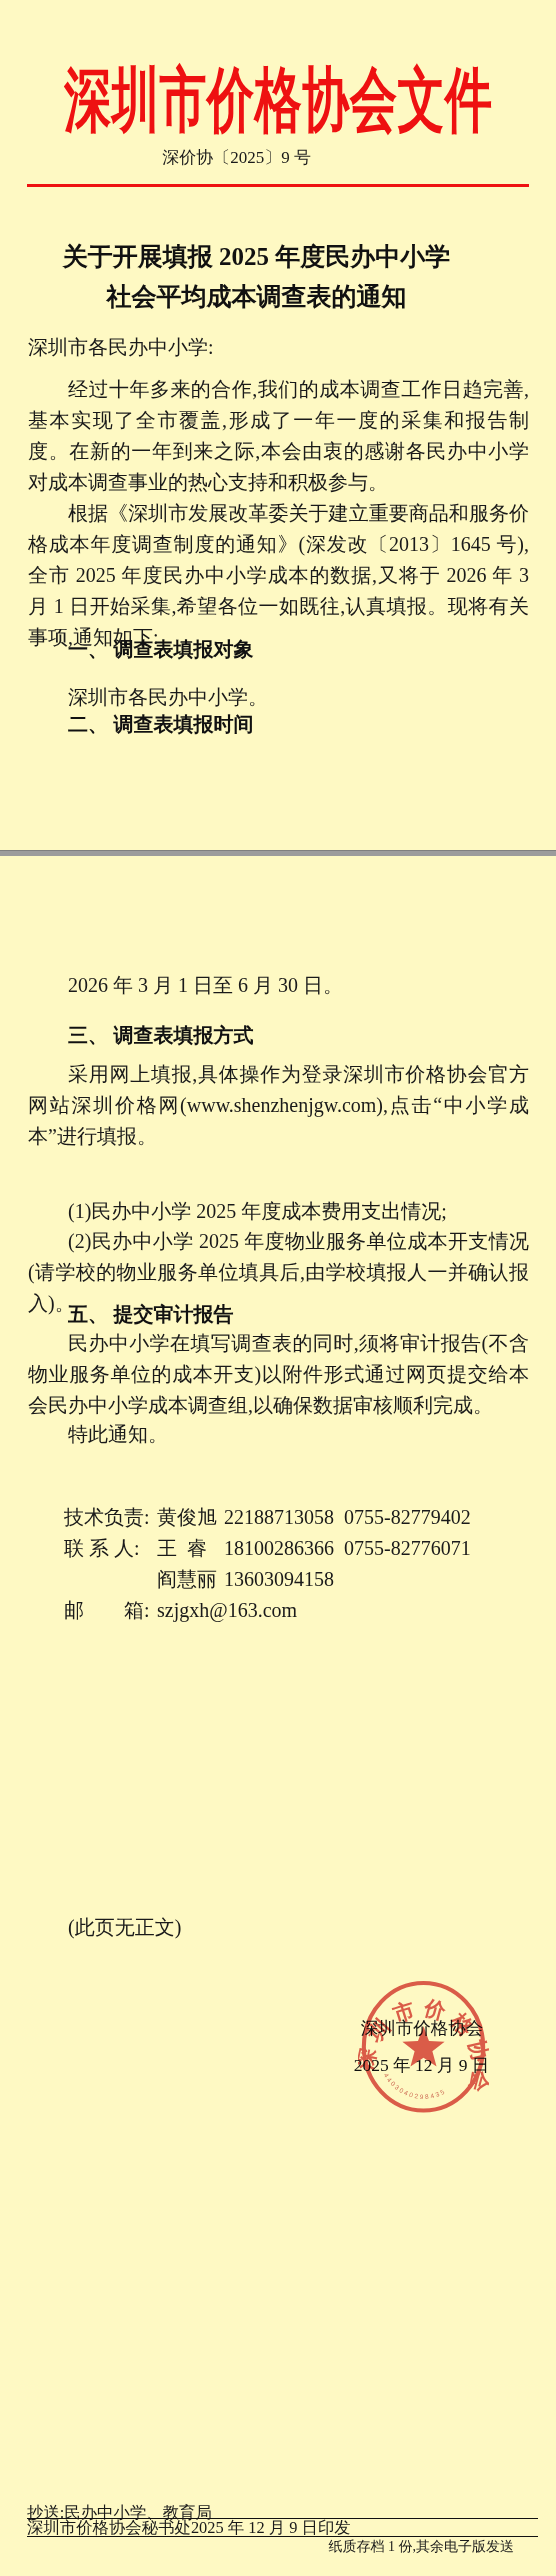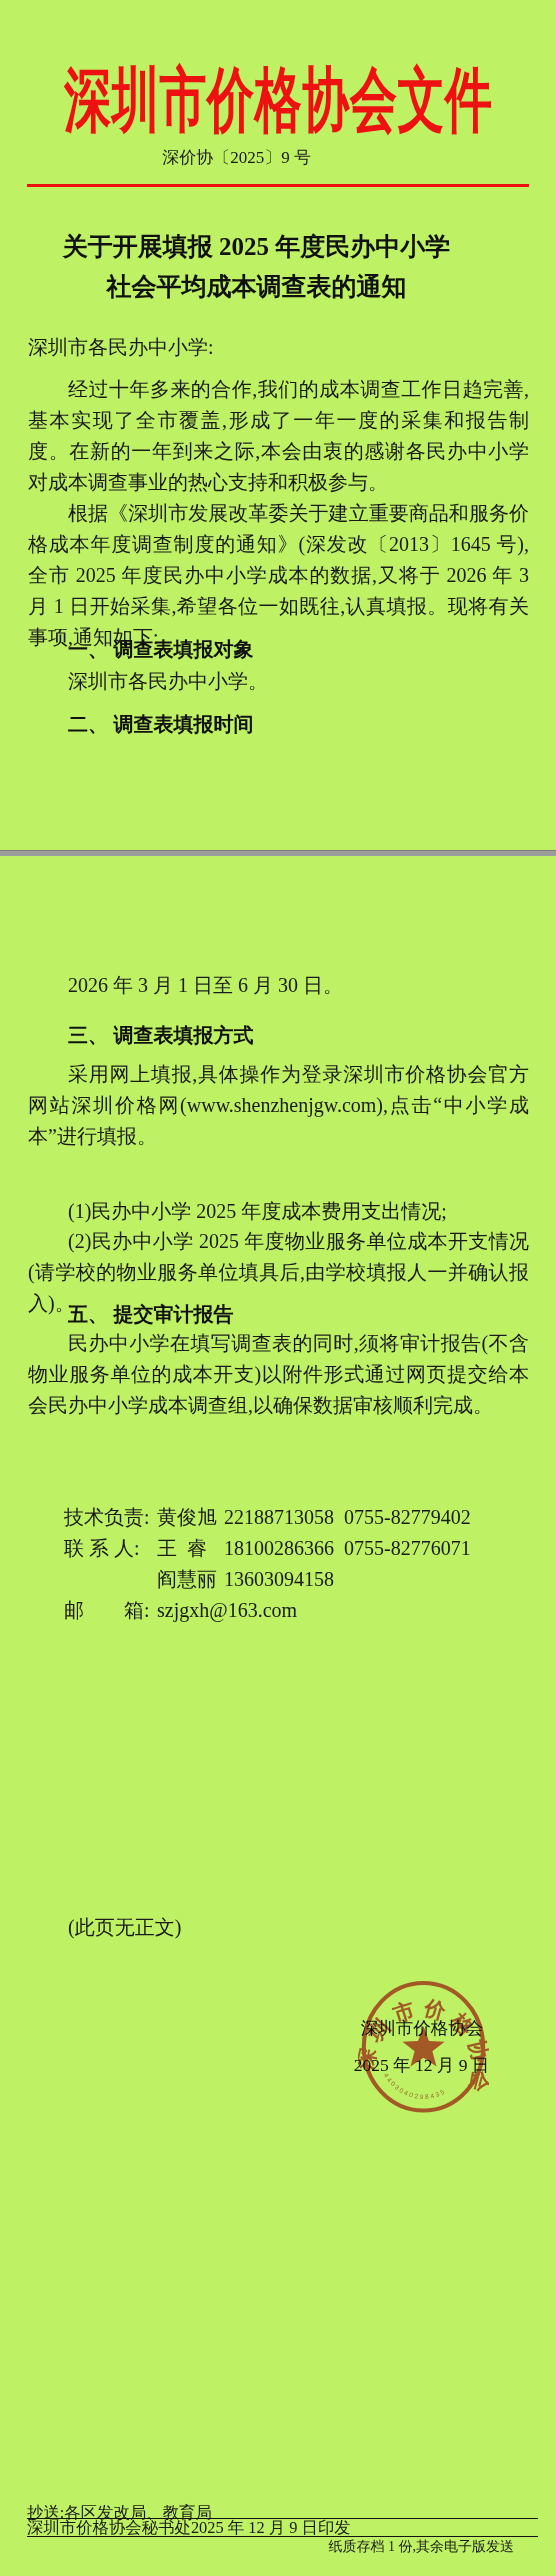--- a/index.html
+++ b/index.html
@@ -1,20 +1,20 @@
 <!DOCTYPE html>
 <html style="font-size:9.3px"><head>
 <meta charset="utf-8">
 <style>
   html,body{margin:0;padding:0;background:#ffffff;}
   .doc{
     position:relative;
     width:557px;
     height:2576px;
-    background:#bef264;
+    background:#fef9c3;
     font-family:"Liberation Serif","DejaVu Serif",serif;
     color:#1a1a1a;
     overflow:hidden;
   }
   .abs{position:absolute;}
   
   .org-header{
     top:53px;left:0;width:557px;
     text-align:center;
     font-size:47px;
@@ -30,21 +30,21 @@
     text-align:center;
     font-size:17px;
     color:#1a1a1a;
   }
   .red-rule{
     top:184px;left:27px;width:502px;height:2.9px;
     background:#ee1111;
   }
   
   .doc-title{
-    top:227px;left:0;width:513px;
+    top:237px;left:0;width:513px;
     text-align:center;
     font-size:25px;
     font-weight:bold;
     line-height:40px;
     color:#111;
   }
   
   .bodyblock{
     left:28px;width:501px;
     font-size:20px;
@@ -120,32 +120,33 @@
   <div class="abs doc-title">
     <div>关于开展填报 2025 年度民办中小学</div>
     <div>社会平均成本调查表的通知</div>
   </div>
 
   <div class="abs bodyblock" style="top:332px">深圳市各民办中小学:</div>
   <div class="abs bodyblock indent" style="top:374px">经过十年多来的合作,我们的成本调查工作日趋完善,基本实现了全市覆盖,形成了一年一度的采集和报告制度。在新的一年到来之际,本会由衷的感谢各民办中小学对成本调查事业的热心支持和积极参与。</div>
   <div class="abs bodyblock indent" style="top:498px">根据《深圳市发展改革委关于建立重要商品和服务价格成本年度调查制度的通知》(深发改〔2013〕1645 号),全市 2025 年度民办中小学成本的数据,又将于 2026 年 3 月 1 日开始采集,希望各位一如既往,认真填报。现将有关事项,通知如下:</div>
 
   <div class="abs bodyblock heading indent" style="top:634px">一、 调查表填报对象</div>
-  <div class="abs bodyblock indent" style="top:666px">深圳市各民办中小学。</div>
+  <div class="abs bodyblock indent" style="top:682px">深圳市各民办中小学。</div>
   <div class="abs bodyblock heading indent" style="top:709px">二、 调查表填报时间</div>
 
   <div class="abs page-break"></div>
 
   <div class="abs bodyblock indent" style="top:970px">2026 年 3 月 1 日至 6 月 30 日。</div>
   <div class="abs bodyblock heading indent" style="top:1020px">三、 调查表填报方式</div>
   <div class="abs bodyblock indent" style="top:1059px">采用网上填报,具体操作为登录深圳市价格协会官方网站深圳价格网(www.shenzhenjgw.com),点击“中小学成本”进行填报。</div>
   <div class="abs bodyblock indent" style="top:1196px">(1)民办中小学 2025 年度成本费用支出情况;</div>
   <div class="abs bodyblock indent" style="top:1226px">(2)民办中小学 2025 年度物业服务单位成本开支情况(请学校的物业服务单位填具后,由学校填报人一并确认报入)。</div>
   <div class="abs bodyblock heading indent" style="top:1299px">五、 提交审计报告</div>
   <div class="abs bodyblock indent" style="top:1328px">民办中小学在填写调查表的同时,须将审计报告(不含物业服务单位的成本开支)以附件形式通过网页提交给本会民办中小学成本调查组,以确保数据审核顺利完成。</div>
+  <div class="abs bodyblock indent" style="top:1419px">特此通知。</div>
 
   <div class="abs bodyblock contact-block">
     <div class="contact-row">
       <span class="c-label">技术负责:</span>
       <span class="c-name">黄俊旭</span>
       <span class="c-mobile">22188713058</span>
       <span class="c-tel">0755-82779402</span>
     </div>
     <div class="contact-row">
       <span class="c-label">联 系 人:</span>
@@ -178,21 +179,21 @@
     <text font-size="36" font-weight="bold" fill="#d85050" letter-spacing="11" font-family="Liberation Serif, serif">
       <textPath href="#sealArcTop" startOffset="7%">深圳市价格协会</textPath>
     </text>
     <polygon fill="#d85050" points="112,79 121.4,104.1 148.1,105.3 127.2,121.9 134.3,147.7 112,133 89.7,147.7 96.8,121.9 75.9,105.3 102.6,104.1"></polygon>
     <path id="sealArcBottom" d="M 38,150 A 80,86 0 0 0 186,150" fill="none"></path>
     <text font-size="11" fill="#c96060" letter-spacing="3.5" font-family="Liberation Sans, sans-serif">
       <textPath href="#sealArcBottom" startOffset="7%">4403040298435</textPath>
     </text>
   </svg>
 
-  <div class="abs footer-cc">抄送:各区发改局、教育局</div>
+  <div class="abs footer-cc">抄送:民办中小学、教育局</div>
   <div class="abs footer-rule rule1"></div>
   <div class="abs footer-row">
     <span>深圳市价格协会秘书处</span>
     <span class="print-date">2025 年 12 月 9 日印发</span>
   </div>
   <div class="abs footer-rule rule2"></div>
   <div class="abs footer-note">纸质存档 1 份,其余电子版发送</div>
 
 </div>
 

